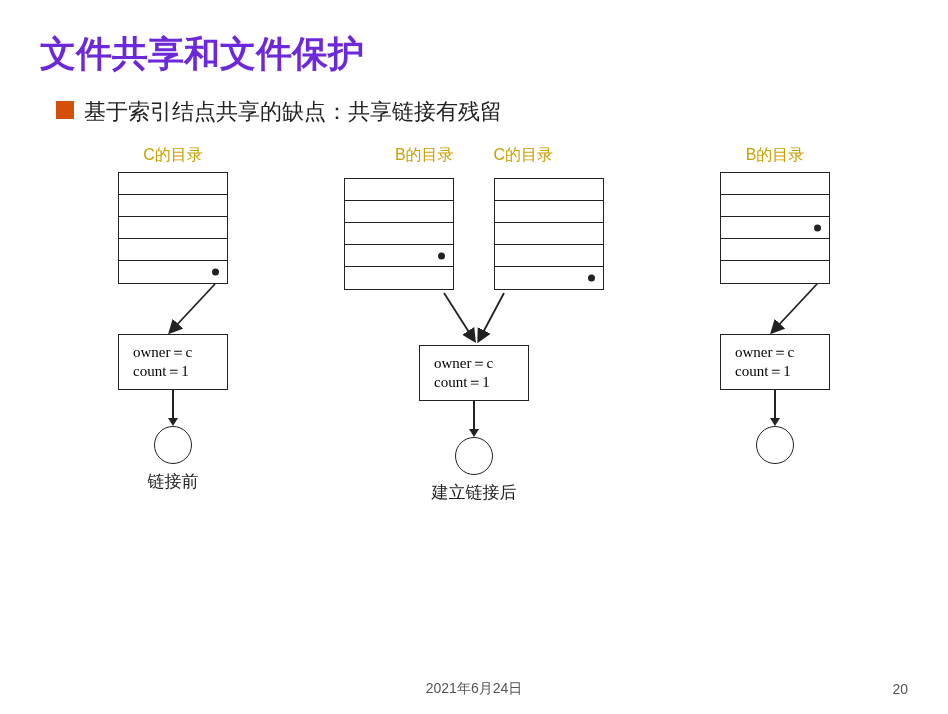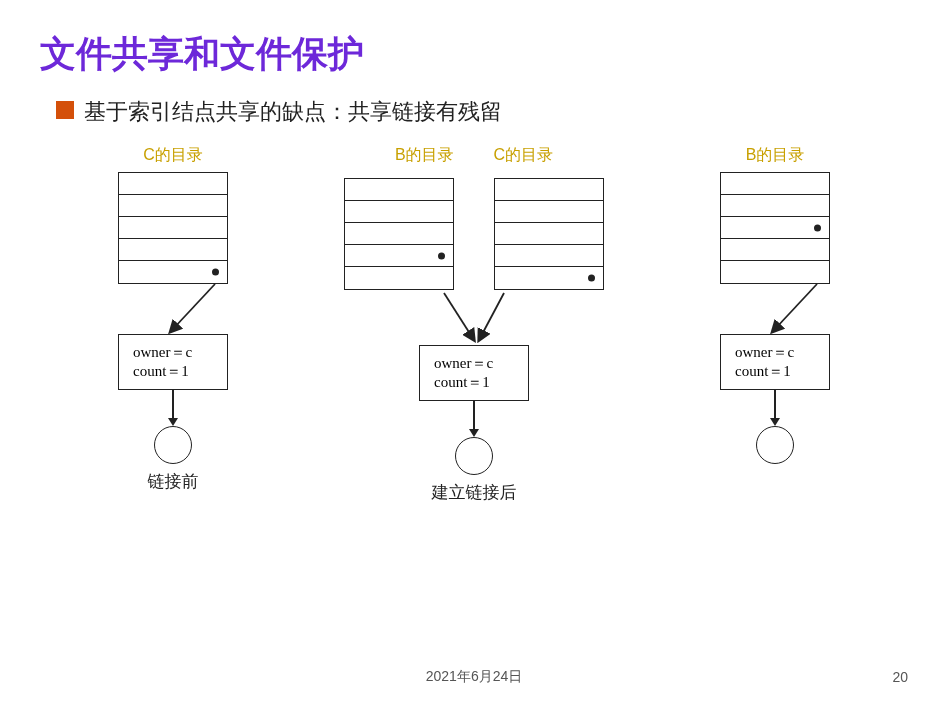--- a/index.html
+++ b/index.html
@@ -108,21 +108,21 @@
     .caption {
       font-size: 17px;
       color: #222;
       margin-top: 6px;
       font-family: 'SimSun', 'Microsoft YaHei', Arial, sans-serif;
       text-align: center;
     }
 
     .footer {
       position: absolute;
-      bottom: 28px;
+      bottom: 16px;
       width: 868px;
       display: flex;
       justify-content: space-between;
       align-items: center;
       left: 40px;
     }
 
     .footer-date {
       font-size: 14px;
       color: #555;

